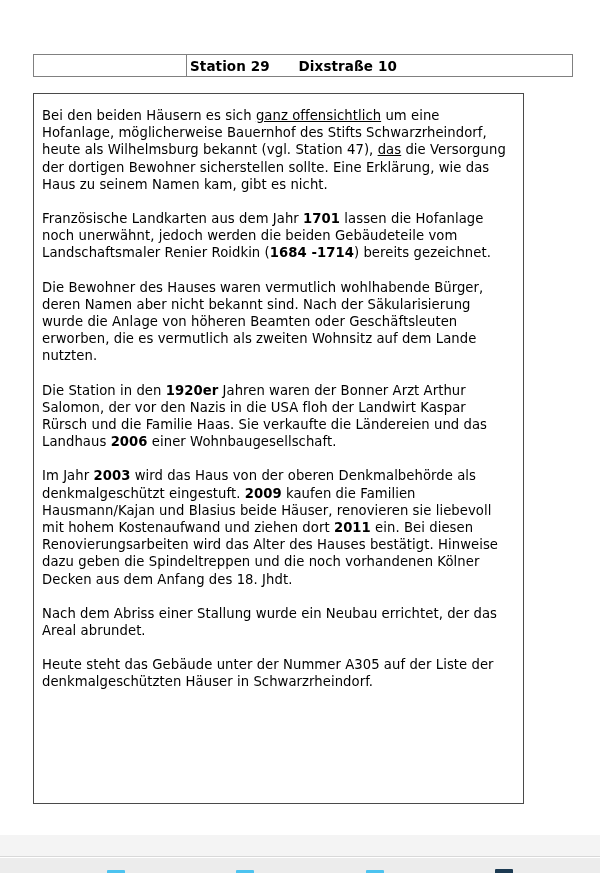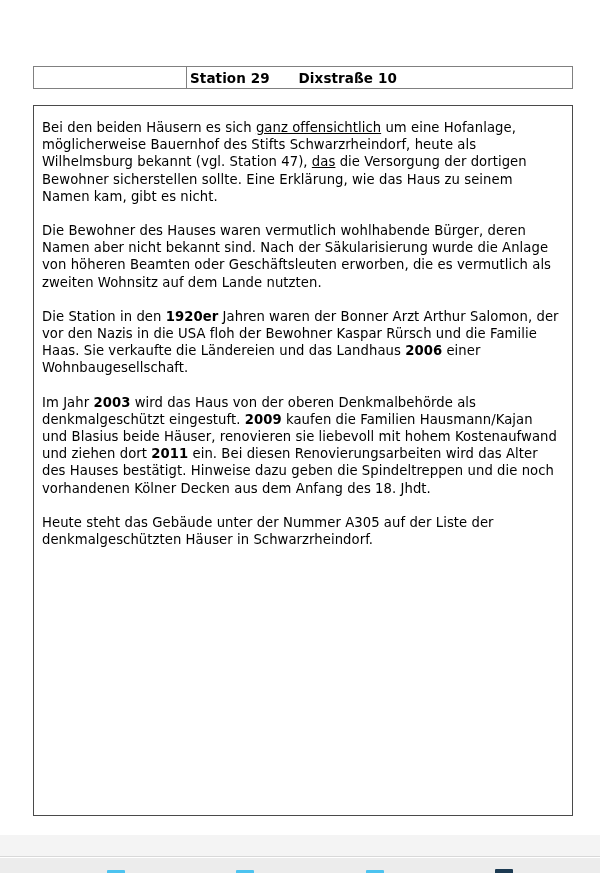--- a/index.html
+++ b/index.html
@@ -13,21 +13,21 @@
     background: #ffffff;
     font-family: "DejaVu Sans", "Liberation Sans", sans-serif;
     overflow: hidden;
     position: relative;
   }
 
   
   .page {
     position: absolute;
     left: 0;
-    top: 12px;
+    top: 0;
     width: 600px;
     height: 835px;
     background: #ffffff;
   }
 
   
   .header-table {
     position: absolute;
     left: 33px;
     top: 54px;
@@ -55,21 +55,21 @@
     white-space: pre;
     line-height: 19px;
     letter-spacing: 0.1px;
   }
 
   
   .body-box {
     position: absolute;
     left: 33px;
     top: 93px;
-    width: 540px;
+    width: 491px;
     height: 711px;
     border: 1px solid #4a4a4a;
     background: #ffffff;
     box-sizing: border-box;
     padding: 13px 12px 0 8px;
   }
   .para {
     font-size: 13.2px;
     line-height: 17.2px;
     color: #000000;
@@ -136,23 +136,25 @@
         <td class="header-cell-empty"></td>
         <td class="header-cell-title">
           <span class="header-title-text">Station 29      Dixstraße 10</span>
         </td>
       </tr>
     </tbody>
   </table>
 
   <div class="body-box">
     <p class="para"><span>Bei den beiden Häusern es sich </span><u>ganz offensichtlich</u><span> um eine Hofanlage, möglicherweise Bauernhof des Stifts Schwarzrheindorf, heute als Wilhelmsburg bekannt (vgl. Station 47), </span><u>das</u><span> die Versorgung der dortigen Bewohner sicherstellen sollte. Eine Erklärung, wie das Haus zu seinem Namen kam, gibt es nicht.</span></p>
+    <p class="para"><span>Französische Landkarten aus dem Jahr </span><b>1701</b><span> lassen die Hofanlage noch unerwähnt, jedoch werden die beiden Gebäudeteile vom Landschaftsmaler Renier Roidkin (</span><b>1684 -1714</b><span>) bereits gezeichnet.</span></p>
     <p class="para"><span>Die Bewohner des Hauses waren vermutlich wohlhabende Bürger, deren Namen aber nicht bekannt sind. Nach der Säkularisierung wurde die Anlage von höheren Beamten oder Geschäftsleuten erworben, die es vermutlich als zweiten Wohnsitz auf dem Lande nutzten.</span></p>
-    <p class="para"><span>Die Station in den </span><b>1920er</b><span> Jahren waren der Bonner Arzt Arthur Salomon, der vor den Nazis in die USA floh der Bewohner Kaspar Rürsch und die Familie Haas. Sie verkaufte die Ländereien und das Landhaus </span><b>2006</b><span> einer Wohnbaugesellschaft.</span></p>
+    <p class="para"><span>Die Station in den </span><b>1920er</b><span> Jahren waren der Bonner Arzt Arthur Salomon, der vor den Nazis in die USA floh der Landwirt Kaspar Rürsch und die Familie Haas. Sie verkaufte die Ländereien und das Landhaus </span><b>2006</b><span> einer Wohnbaugesellschaft.</span></p>
     <p class="para"><span>Im Jahr </span><b>2003</b><span> wird das Haus von der oberen Denkmalbehörde als denkmalgeschützt eingestuft. </span><b>2009</b><span> kaufen die Familien Hausmann/Kajan und Blasius beide Häuser, renovieren sie liebevoll mit hohem Kostenaufwand und ziehen dort </span><b>2011</b><span> ein. Bei diesen Renovierungsarbeiten wird das Alter des Hauses bestätigt. Hinweise dazu geben die Spindeltreppen und die noch vorhandenen Kölner Decken aus dem Anfang des 18. Jhdt.</span></p>
+    <p class="para"><span>Nach dem Abriss einer Stallung wurde ein Neubau errichtet, der das Areal abrundet.</span></p>
     <p class="para"><span>Heute steht das Gebäude unter der Nummer A305 auf der Liste der denkmalgeschützten Häuser in Schwarzrheindorf.</span></p>
   </div>
 
 </div>
 
 <div class="chrome-light"></div>
 <div class="chrome-bar"></div>
 <div class="chrome-icons">
   <div class="chrome-icon i1" style="background: rgb(76, 195, 240);"></div>
   <div class="chrome-icon i2" style="background: rgb(76, 195, 240);"></div>

